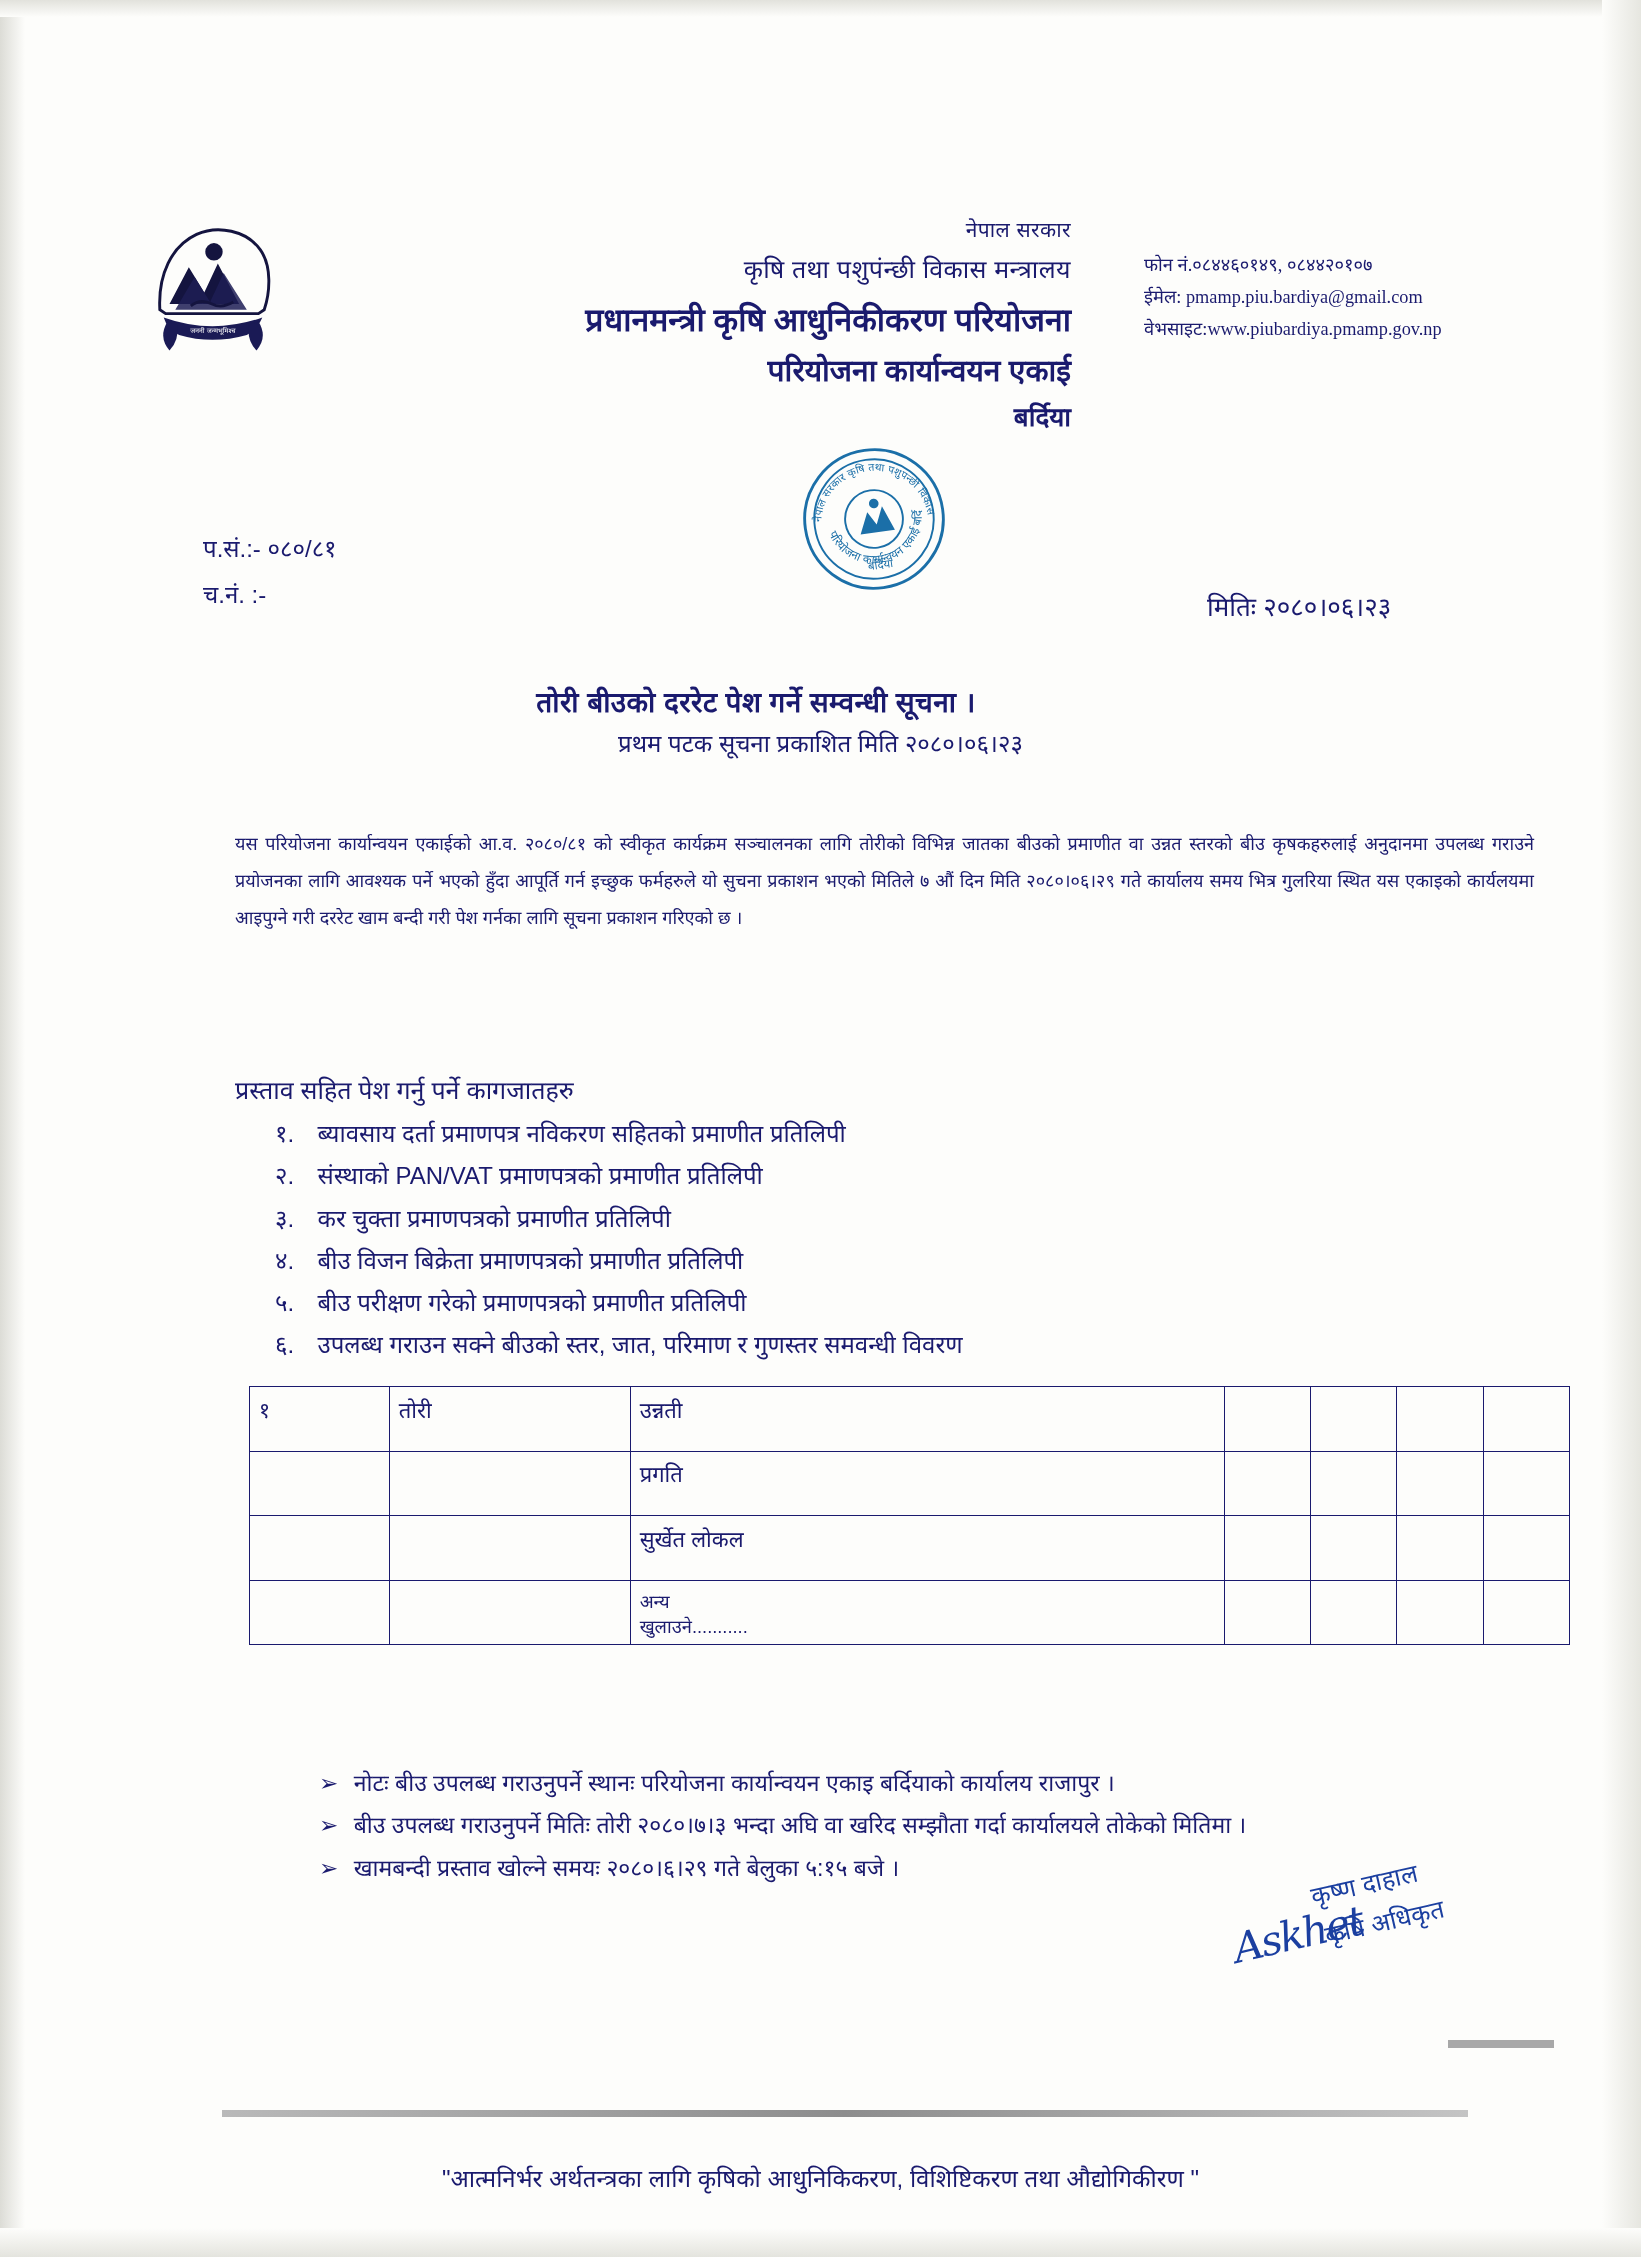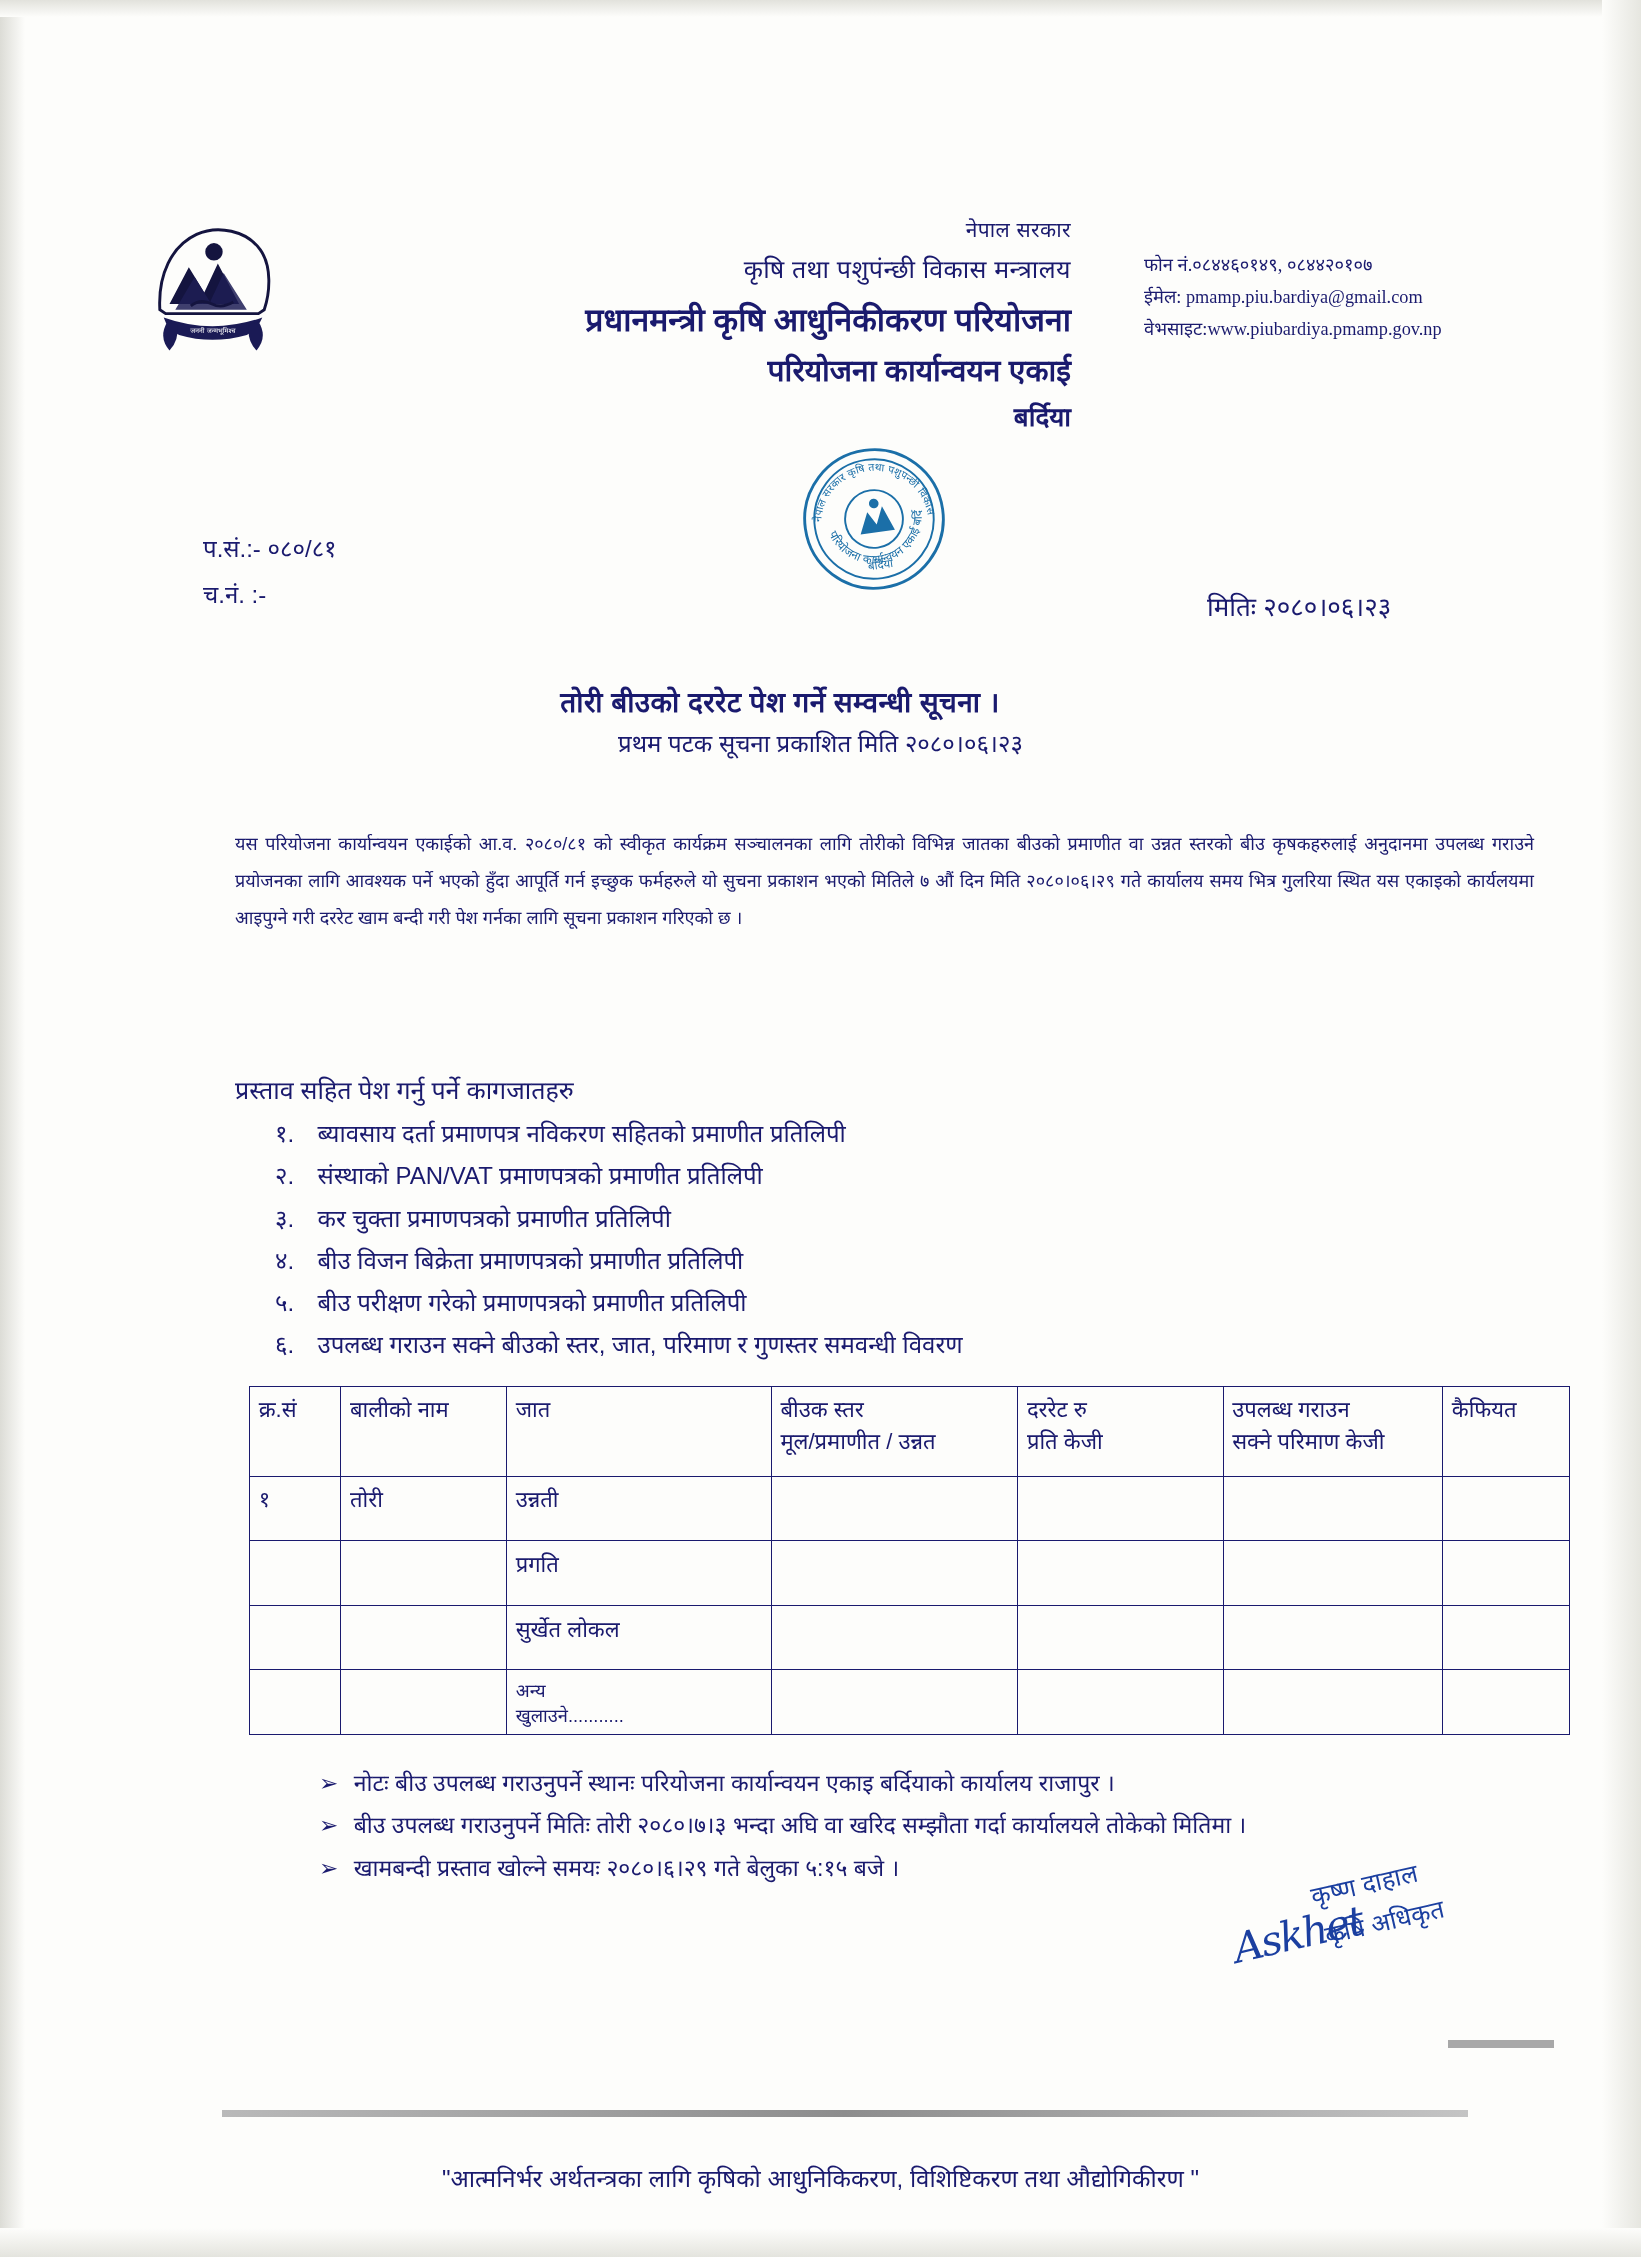--- a/index.html
+++ b/index.html
@@ -88,21 +88,20 @@
 
   
   .title {
     position: absolute;
     left: 0; top: 682px;
     width: 1512px;
     text-align: center;
     font-size: 28px;
     font-weight: bold;
     letter-spacing: 0.4px;
-    padding-left: 24px;
   }
   .subtitle {
     position: absolute;
     left: 0; top: 726px;
     width: 1641px;
     text-align: center;
     font-size: 24px;
   }
 
   
@@ -328,38 +327,20 @@
       <span>बीउ परीक्षण गरेको प्रमाणपत्रको प्रमाणीत प्रतिलिपी</span>
     </div>
     <div class="item">
       <span class="num">६.</span>
       <span>उपलब्ध गराउन सक्ने बीउको स्तर, जात, परिमाण र गुणस्तर समवन्धी विवरण</span>
     </div>
   </div>
 
   <table class="tbl">
     <tbody>
-        <tr class="hrow">
-      <td class="c-sn">क्र.सं</td>
-      <td class="c-crop">बालीको नाम</td>
-      <td class="c-jat">जात</td>
-      <td class="c-level">
-        <div>बीउक स्तर</div>
-        <div>मूल/प्रमाणीत / उन्नत</div>
-      </td>
-      <td class="c-rate">
-        <div>दररेट रु</div>
-        <div>प्रति केजी</div>
-      </td>
-      <td class="c-qty">
-        <div>उपलब्ध गराउन</div>
-        <div>सक्ने परिमाण केजी</div>
-      </td>
-      <td class="c-rem">कैफियत</td>
-    </tr>
 
     <tr class="drow">
       <td>१</td>
       <td>तोरी</td>
       <td>उन्नती</td>
       <td></td>
       <td></td>
       <td></td>
       <td></td>
     </tr>

